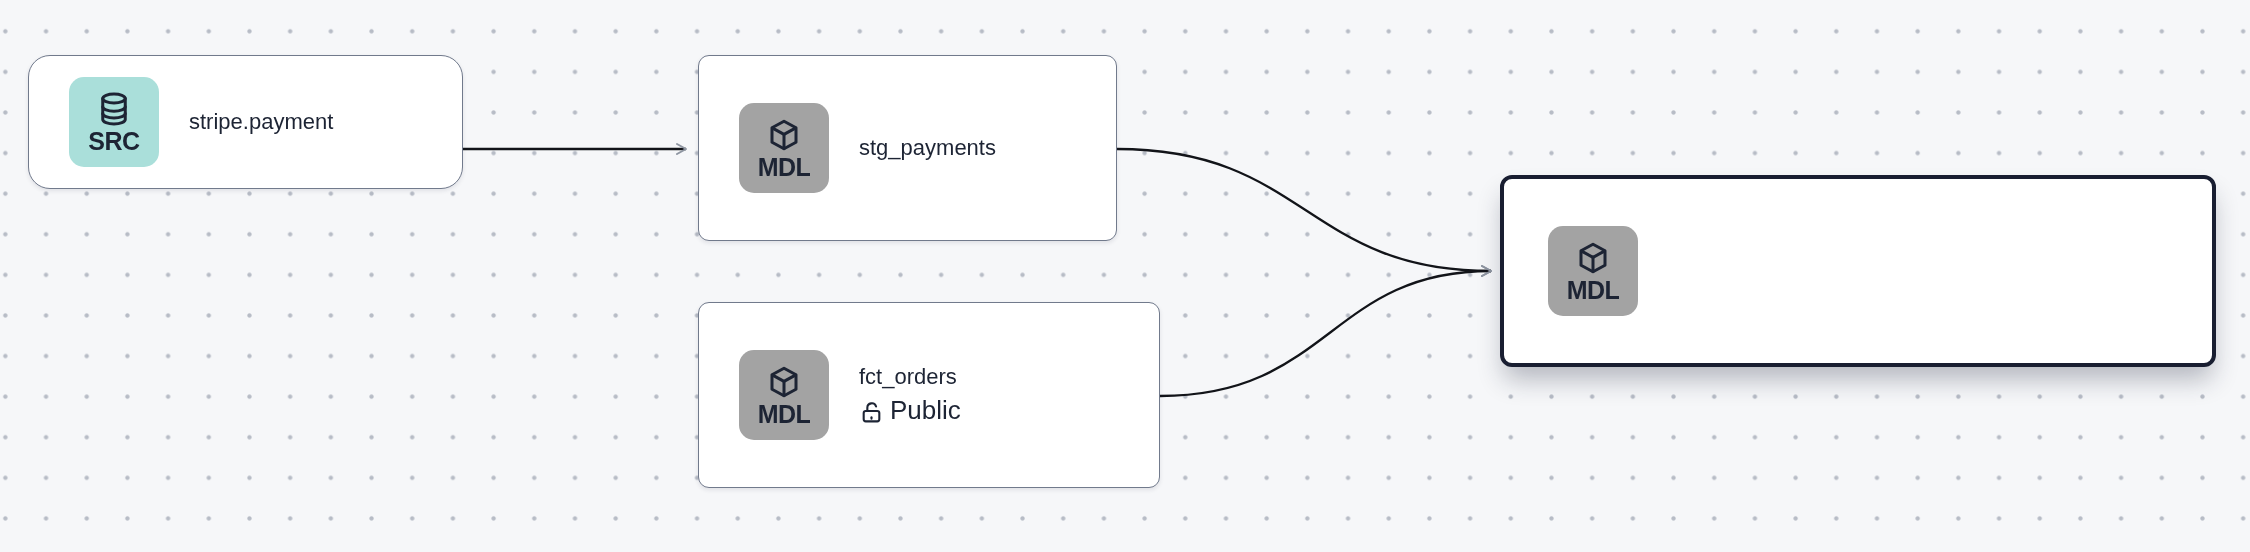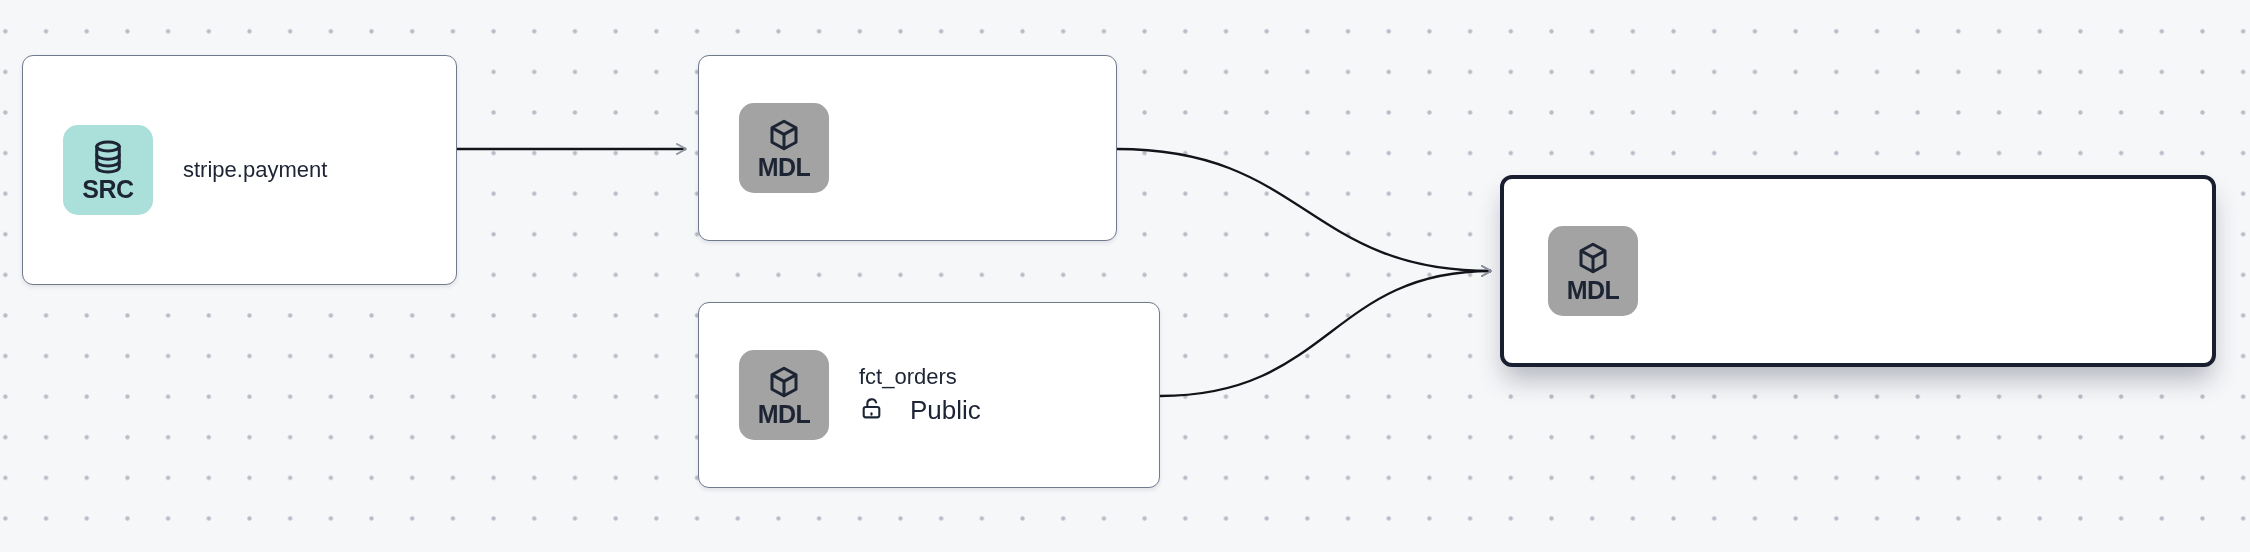--- a/index.html
+++ b/index.html
@@ -43,21 +43,21 @@
     display: flex;
     align-items: center;
     padding-left: 40px;
   }
   .node.selected {
     border: 4.5px solid #191e31;
     border-radius: 12px;
     box-shadow: 0 16px 26px -4px rgba(25,32,56,0.30);
     padding-left: 44px;
   }
-  .node-stripe-payment { left: 22px;  top: 55px;  width: 435px; height: 230px; }
+  .node-stripe-payment { left: 28px;  top: 55px;  width: 435px; height: 134px; border-radius: 22px; }
   .node-stg-payments  { left: 698px; top: 55px;  width: 419px; height: 186px; }
   .node-fct-orders    { left: 698px; top: 302px; width: 462px; height: 186px; }
   .node-agg           { left: 1500px; top: 175px; width: 716px; height: 192px; }
   .badge {
     width: 90px;
     height: 90px;
     border-radius: 15px;
     flex: 0 0 auto;
     display: flex;
     flex-direction: column;
@@ -86,22 +86,22 @@
   }
   .node-title {
     font-size: 22px;
     font-weight: 500;
     color: #1d2434;
     line-height: 1.1;
     white-space: nowrap;
   }
   .node-subtitle {
     display: flex;
-    align-items: flex-start;
-    gap: 26px;
+    align-items: flex-end;
+    gap: 6px;
     font-size: 26px;
     font-weight: 400;
     color: #1d2434;
     line-height: 1.1;
   }
   .node-subtitle svg { display: block; }
 </style>
 </head>
 <body>
 
@@ -139,20 +139,23 @@
     <div class="badge badge-mdl">
       <span>
         <svg width="36" height="36" viewBox="0 0 24 24" fill="none" stroke="#1d2434" stroke-width="2" stroke-linecap="round" stroke-linejoin="round">
           <path d="M12,2.8 L20,7.2 V16.8 L12,21.2 L4,16.8 V7.2 Z"></path>
           <path d="M4.4,7.4 L12,11.6 L19.6,7.4"></path>
           <path d="M12,11.6 V21"></path>
         </svg>
       </span>
       <span class="badge-label">MDL</span>
     </div>
+    <div class="node-text">
+      <div class="node-title">stg_payments</div>
+    </div>
   </div>
 
   <div class="node node-fct-orders">
     <div class="badge badge-mdl">
       <span>
         <svg width="36" height="36" viewBox="0 0 24 24" fill="none" stroke="#1d2434" stroke-width="2" stroke-linecap="round" stroke-linejoin="round">
           <path d="M12,2.8 L20,7.2 V16.8 L12,21.2 L4,16.8 V7.2 Z"></path>
           <path d="M4.4,7.4 L12,11.6 L19.6,7.4"></path>
           <path d="M12,11.6 V21"></path>
         </svg>

